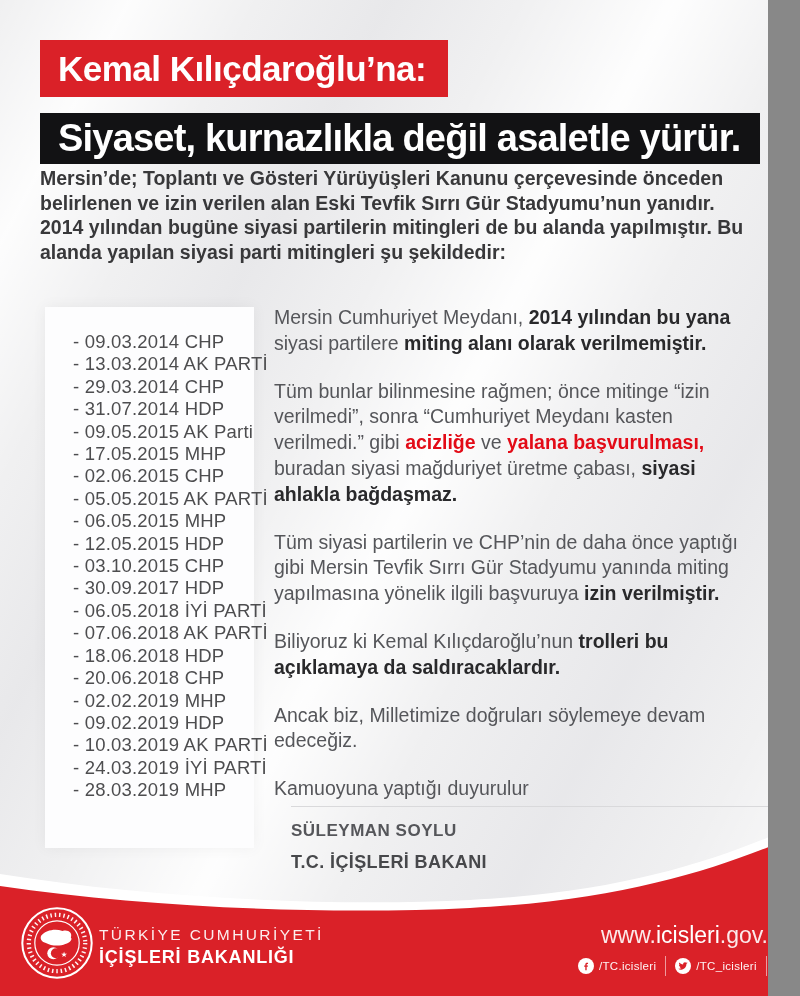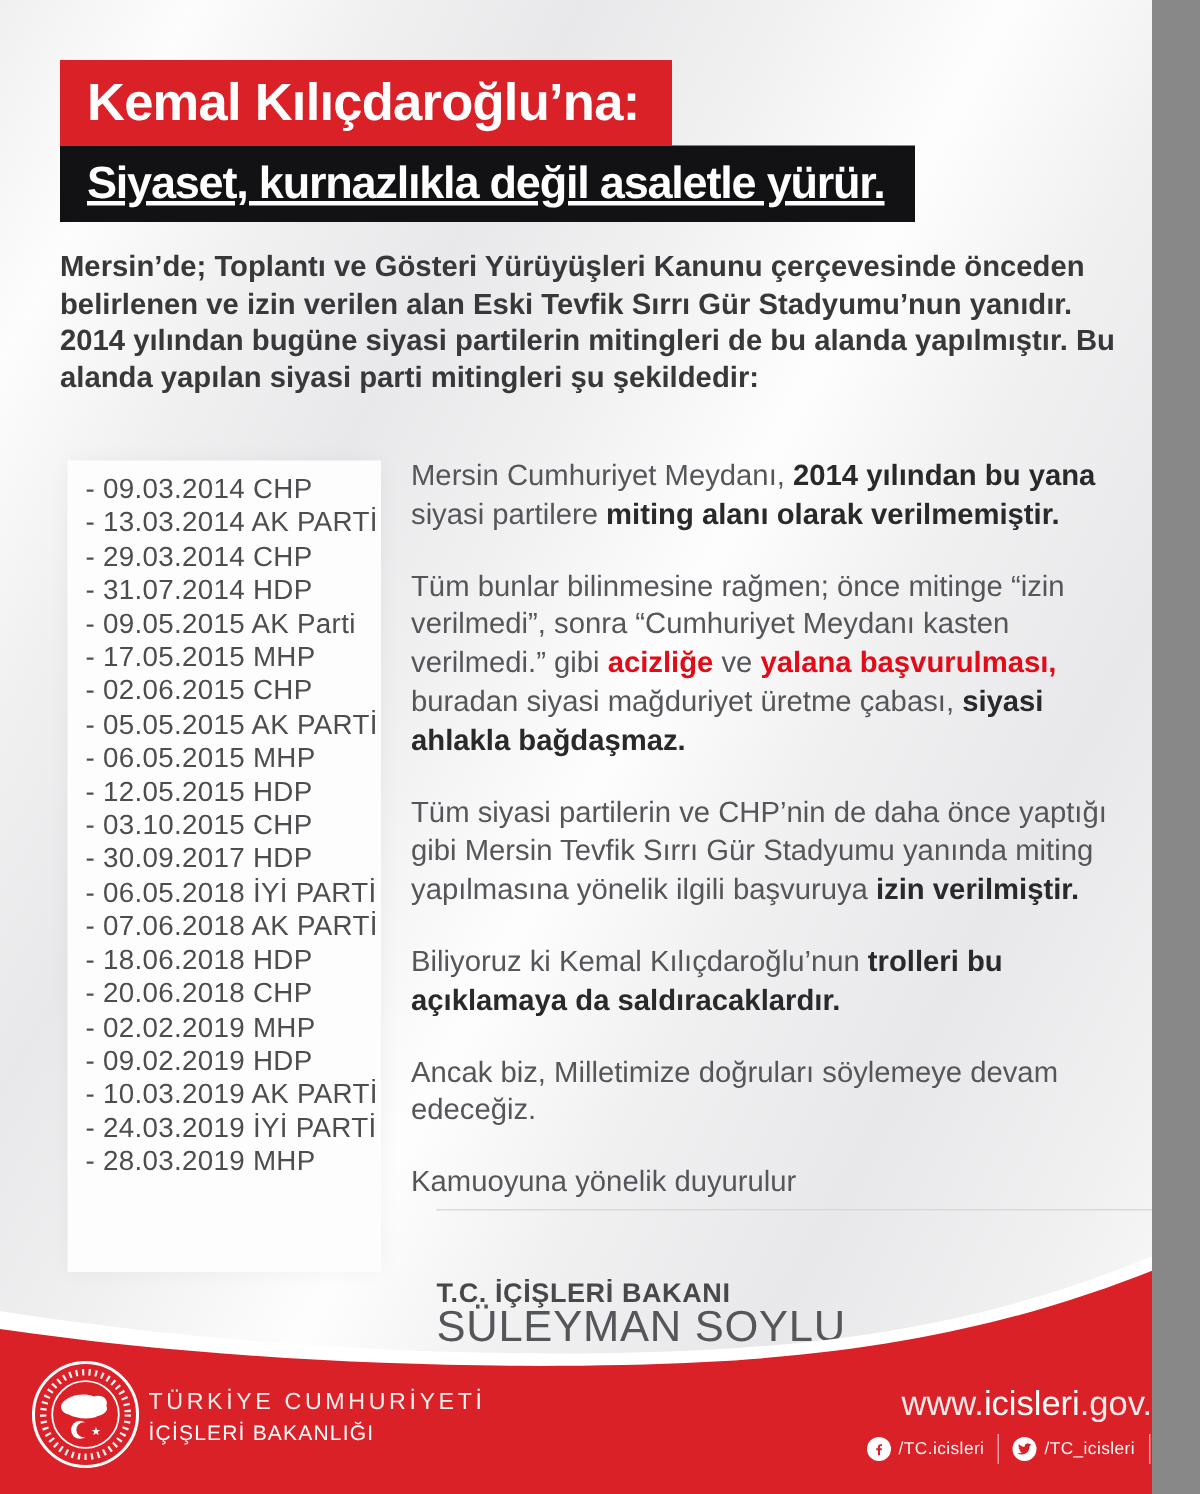--- a/index.html
+++ b/index.html
@@ -22,38 +22,38 @@
         rgba(226,226,229,.55) 30%,
         rgba(255,255,255,0) 40%,
         rgba(255,255,255,.9) 52%,
         rgba(255,255,255,0) 63%,
         rgba(224,224,228,.5) 76%,
         rgba(255,255,255,0) 88%,
         rgba(255,255,255,.8) 100%);
   }
   .banner{position:absolute; left:40px; color:#fff; font-weight:800; white-space:nowrap;}
   .banner.red{top:40px; height:57px; line-height:57px; padding:0 22px 0 18px; background:var(--red); font-size:35px; letter-spacing:-0.5px;}
-  .banner.black{top:97px; height:51px; line-height:51px; padding:0 20px 0 18px; background:var(--black); font-size:30px; letter-spacing:-0.8px;text-decoration:underline;}
+  .banner.black{top:113px; height:51px; line-height:51px; padding:0 20px 0 18px; background:var(--black); font-size:38px; letter-spacing:-0.8px;}
   .intro{position:absolute; left:40px; top:166px; width:722px; font-size:19.5px; font-weight:700; line-height:1.26; color:#38383a;}
   .list-card{position:absolute; left:45px; top:307px; width:209px; height:541px; background:#fdfdfe; box-shadow:0 0 14px rgba(0,0,0,.05);}
-  .rally{position:absolute; left:57px; top:315px; margin:0; padding:0; list-style:none;
+  .rally{position:absolute; left:57px; top:315px; margin:16px; padding:0; list-style:none;
          font-size:18.5px; line-height:22.4px; color:#4d4d4f; letter-spacing:.2px; font-weight:400;}
   .right-col{position:absolute; left:274px; top:305px; width:487px; font-size:19.5px; line-height:25.8px; color:var(--body); font-weight:400;}
   .right-col p{margin:0 0 22px 0;}
   .right-col .b{font-weight:700; color:var(--boldtxt);}
   .right-col .r{font-weight:700; color:var(--red-emph);}
   .divider{position:absolute; left:291px; top:806px; width:487px; border-top:1px solid #d9d9db;}
-  .sig-name{position:absolute; left:291px; top:821px; font-size:29px; font-weight:400; color:#55565a; letter-spacing:.5px;margin-top:48px;}
+  .sig-name{position:absolute; left:291px; top:821px; font-size:17px; font-weight:700; color:#55565a; letter-spacing:.5px;}
   .sig-title{position:absolute; left:291px; top:852px; font-size:18px; font-weight:700; color:#47484b; letter-spacing:.4px;}
   .footer{position:absolute; left:0; top:818px; width:800px; height:178px;}
   .footer svg.wave{position:absolute; left:0; top:0;}
   .emblem{position:absolute; left:20px; top:88px;}
   .ministry{position:absolute; left:99px; top:108px; color:#fff;}
   .ministry .l1{font-size:15.5px; font-weight:400; letter-spacing:2.4px; opacity:.92;}
-  .ministry .l2{font-size:14px; font-weight:400; letter-spacing:.8px; margin-top:3px;}
+  .ministry .l2{font-size:18px; font-weight:700; letter-spacing:.8px; margin-top:3px;}
   .website{position:absolute; left:601px; top:104px; color:#fff; font-size:23px; font-weight:300; white-space:nowrap;}
   .website .wb{font-weight:400;}
   .website .wl{opacity:.9;}
   .social{position:absolute; left:578px; top:138px; display:flex; align-items:center; gap:9px; color:#fff;}
   .social .item{display:flex; align-items:center; gap:5px;}
   .s-circle{width:16px; height:16px; border-radius:50%; background:#fff; display:flex; align-items:center; justify-content:center;}
   .s-circle svg{display:block;}
   .handle{font-size:11.5px; letter-spacing:.3px; opacity:.95;}
   .sep{width:1px; height:20px; background:rgba(255,255,255,.55);}
 </style>
@@ -91,21 +91,21 @@
       <li>- 24.03.2019 İYİ PARTİ</li>
       <li>- 28.03.2019 MHP</li>
     </ul>
 
   <div class="right-col" id="statement">
       <p><span>Mersin Cumhuriyet Meydanı, </span><span class="b">2014 yılından bu yana</span><span> siyasi partilere </span><span class="b">miting alanı olarak verilmemiştir.</span></p>
       <p><span>Tüm bunlar bilinmesine rağmen; önce mitinge “izin verilmedi”, sonra “Cumhuriyet Meydanı kasten verilmedi.” gibi </span><span class="r">acizliğe</span><span> ve </span><span class="r">yalana başvurulması,</span><span> buradan siyasi mağduriyet üretme çabası, </span><span class="b">siyasi ahlakla bağdaşmaz.</span></p>
       <p><span>Tüm siyasi partilerin ve CHP’nin de daha önce yaptığı gibi Mersin Tevfik Sırrı Gür Stadyumu yanında miting yapılmasına yönelik ilgili başvuruya </span><span class="b">izin verilmiştir.</span></p>
       <p><span>Biliyoruz ki Kemal Kılıçdaroğlu’nun </span><span class="b">trolleri bu açıklamaya da saldıracaklardır.</span></p>
       <p><span>Ancak biz, Milletimize doğruları söylemeye devam edeceğiz.</span></p>
-      <p><span>Kamuoyuna yönelik duyurulur</span></p>
+      <p><span>Kamuoyuna yaptığı duyurulur</span></p>
     </div>
 
   <div class="divider"></div>
   <div class="sig-name">SÜLEYMAN SOYLU</div>
   <div class="sig-title">T.C. İÇİŞLERİ BAKANI</div>
 
   <div class="footer">
     <svg class="wave" width="800" height="178" viewBox="0 0 800 178">
       <path d="M0,56 C150,80 330,89 470,82 C630,74 722,40 800,6 L800,178 L0,178 Z" fill="#ffffff"></path>
       <path d="M0,68 C150,90 330,97 470,90 C630,82 725,48 800,16 L800,178 L0,178 Z" fill="#da2128"></path>

